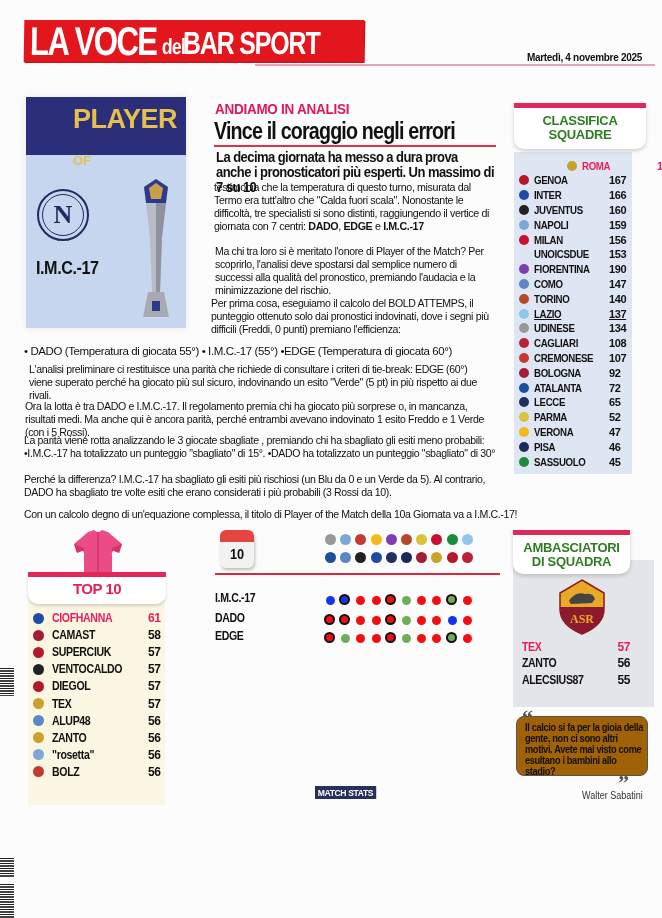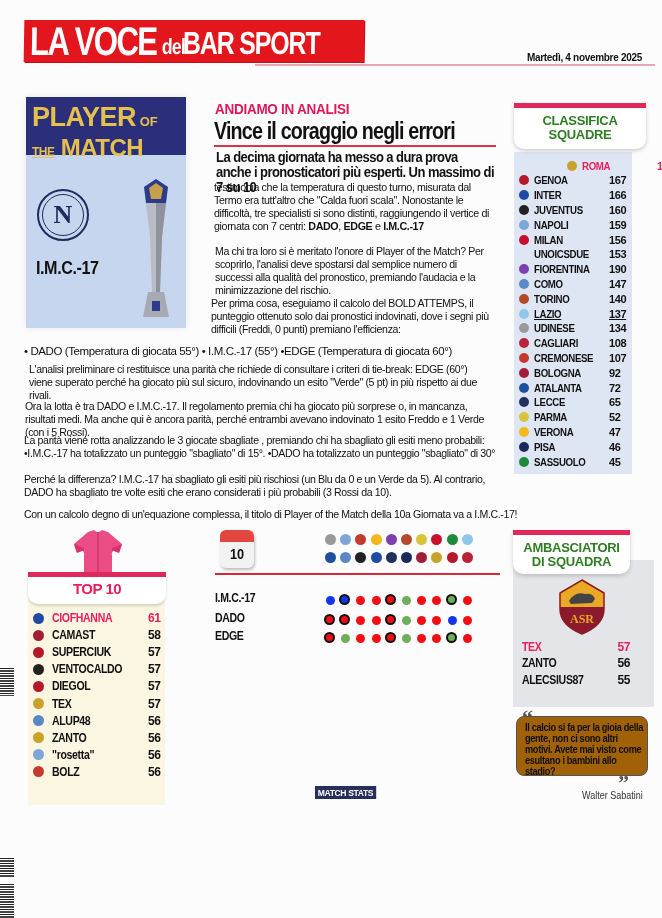--- a/index.html
+++ b/index.html
@@ -14,21 +14,21 @@
       transform: skewX(-1deg); box-shadow: 1px 1px 0 #c80f16; }
     .logo .big { font-size: 40px; letter-spacing: -2px; line-height: 42px; transform: scaleX(0.78); transform-origin: left bottom; display: inline-block; }
     .logo .sm { font-size: 22px; letter-spacing: -1px; line-height: 30px; transform: scaleX(0.8); transform-origin: left bottom; display:inline-block; margin-left:-30px;}
     .logo .mid { font-size: 32px; letter-spacing: -1.5px; line-height: 38px; transform: scaleX(0.78); transform-origin: left bottom; display:inline-block; margin-left:-8px;}
     .date { right: 20px; top: 52px; font-size: 10px; font-weight: bold; letter-spacing: -0.3px; }
     .date-rule { left: 255px; top: 64px; width: 400px; height: 2px; background: #e9a5b4; }
 
     
     .potm { left: 26px; top: 97px; width: 160px; height: 231px; background: #c6d6ee; box-shadow: 0 0 8px rgba(0,0,0,0.08); }
     .potm-head { position: absolute; left: 0; top: 0; width: 160px; height: 58px; background: #2b2f7a; color: #e5c04e; font-weight: bold; padding: 6px 6px; }
-    .potm-head .l1 { font-size: 27px; line-height: 28px; letter-spacing: -0.5px; }
+    .potm-head .l1 { font-size: 27px; line-height: 33px; letter-spacing: -0.5px; margin-left: 41px; }
     .potm-head .l1 small { font-size: 13px; letter-spacing: 0; }
     .potm-head .l2 { font-size: 24px; line-height: 24px; letter-spacing: -0.5px; }
     .potm-head .l2 small { font-size: 12px; text-decoration: underline; }
     .napoli { position: absolute; left: 11px; top: 92px; width: 52px; height: 52px; border: 2px solid #232a60; border-radius: 50%; display:flex; align-items:center; justify-content:center; }
     .napoli::before { content:""; position:absolute; inset:3px; border:1px solid #232a60; border-radius:50%; }
     .napoli span { font-family: "Liberation Serif", serif; font-size: 26px; font-weight: bold; color: #232a60; }
     .potm-name { position: absolute; left: 10px; top: 160px; font-size: 19px; font-weight: bold; letter-spacing: -0.5px; color: #111; transform: scaleX(0.85); transform-origin: left; }
     .trophy { position: absolute; left: 110px; top: 80px; width: 40px; height: 145px; }
 
     
@@ -101,21 +101,20 @@
   <span class="big">LA VOCE</span>
   <span class="sm">del</span>
   <span class="mid">BAR SPORT</span>
 </div>
 <div class="abs date">Martedì, 4 novembre 2025</div>
 <div class="abs date-rule"></div>
 
 <div class="abs potm">
   <div class="potm-head">
     <div class="l1"><span>PLAYER</span><small> <span>OF</span></small></div>
-    <div class="l2"><small>THE</small> <span>MATCH</span></div>
   </div>
   <div class="napoli">
       <span>N</span>
     </div>
   <div class="potm-name">I.M.C.-17</div>
   <svg class="trophy" viewBox="0 0 40 145">
     <polygon points="8,10 20,2 32,10 30,26 10,26" fill="#2b3a8a"></polygon>
     <polygon points="13,11 20,6 27,11 25,22 15,22" fill="#c9a04a"></polygon>
     <polygon points="10,26 30,26 26,60 24,115 16,115 14,60" fill="#b9bcc4"></polygon>
     <polygon points="20,26 30,26 26,60 24,115 20,115" fill="#8e929c"></polygon>

